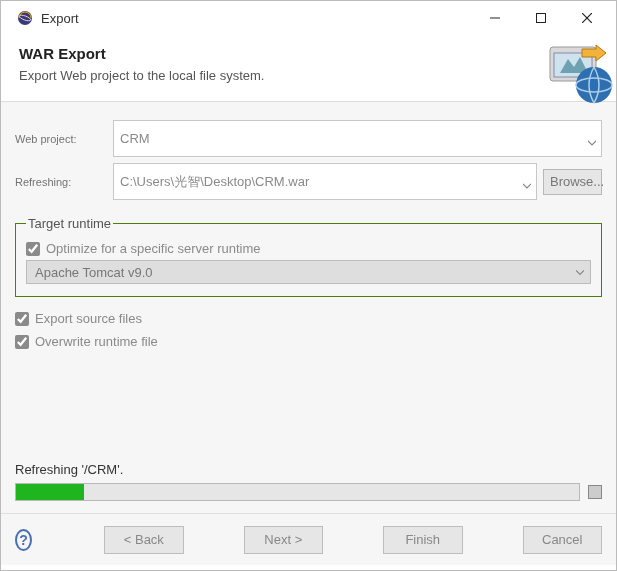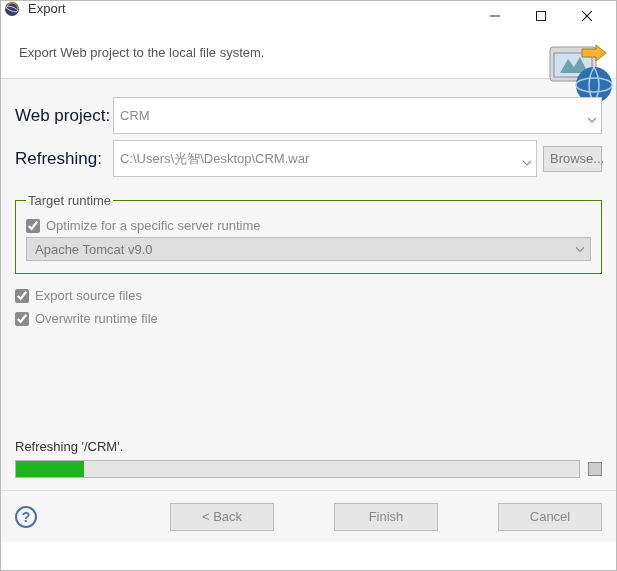--- a/index.html
+++ b/index.html
@@ -9,21 +9,22 @@
     font-size: 13px;
     background: #fff;
     width: 617px;
     height: 571px;
     overflow: hidden;
     border: 1px solid #bbb;
   }
   .titlebar {
     height: 34px;
     display: flex;
-    padding: 0 6px 0 3px;
+    align-items: center;
+    padding: 0 6px 0 16px;
     background: #fff;
   }
   .titlebar .app-icon {
     width: 16px; height:16px;
     margin-right: 8px;
     display:flex;align-items:center;justify-content:center;
   }
   .titlebar .title { color:#333; flex:1; font-size:13px;}
   .winbtn {
     width:46px; height:30px;
@@ -60,22 +61,22 @@
     display:flex;
     flex-direction:column;
   }
   .formrow {
     display:flex;
     align-items:center;
     margin-bottom:6px;
   }
   .formrow .lbl {
     width:98px;
-    color:#0f172a;
-    font-size:17px;
+    color:#737373;
+    font-size:11px;
   }
   .combo {
     flex:1;
     position:relative;
   }
   .combo input {
     width:100%;
     height:37px;
     border:1px solid #c7c7c7;
     background:#fff;
@@ -213,20 +214,21 @@
   </div>
   <div class="winbtn" aria-label="Close">
     <svg viewBox="0 0 10 10">
         <line x1="0" y1="0" x2="10" y2="10" stroke="#222" stroke-width="1.2"></line>
         <line x1="10" y1="0" x2="0" y2="10" stroke="#222" stroke-width="1.2"></line>
       </svg>
   </div>
 </div>
 
 <div class="header">
+  <h1>WAR Export</h1>
   <p>Export Web project to the local file system.</p>
   <div class="header-icon">
     <svg viewBox="0 0 72 72">
       <rect x="6" y="8" width="46" height="34" rx="3" fill="#d9d9d9" stroke="#999"></rect>
       <rect x="10" y="14" width="38" height="24" fill="#cfe3ef" stroke="#88a"></rect>
       <polygon points="16,34 24,20 30,28 36,18 44,34" fill="#6fa2b0"></polygon>
       <circle cx="50" cy="46" r="18" fill="#2d6fb0"></circle>
       <ellipse cx="50" cy="46" rx="18" ry="7" fill="none" stroke="#aecde8" stroke-width="1.5"></ellipse>
       <path d="M50 28 Q40 46 50 64 Q60 46 50 28" fill="none" stroke="#aecde8" stroke-width="1.5"></path>
       <path d="M38 10 L52 10 L52 6 L62 14 L52 22 L52 18 L38 18 Z" fill="#f3b23a" stroke="#b37a12"></path>
@@ -297,15 +299,16 @@
       <div class="stop-icon"></div>
     </div>
   </div>
 
 </div>
 
 <div class="footer">
   <div class="help-icon" aria-label="Help">?</div>
   <div class="spacer"></div>
   <button class="navbtn">&lt; Back</button>
+  <button class="navbtn">Next &gt;</button>
   <button class="navbtn">Finish</button>
   <button class="navbtn">Cancel</button>
 </div>
 
 </body></html>

